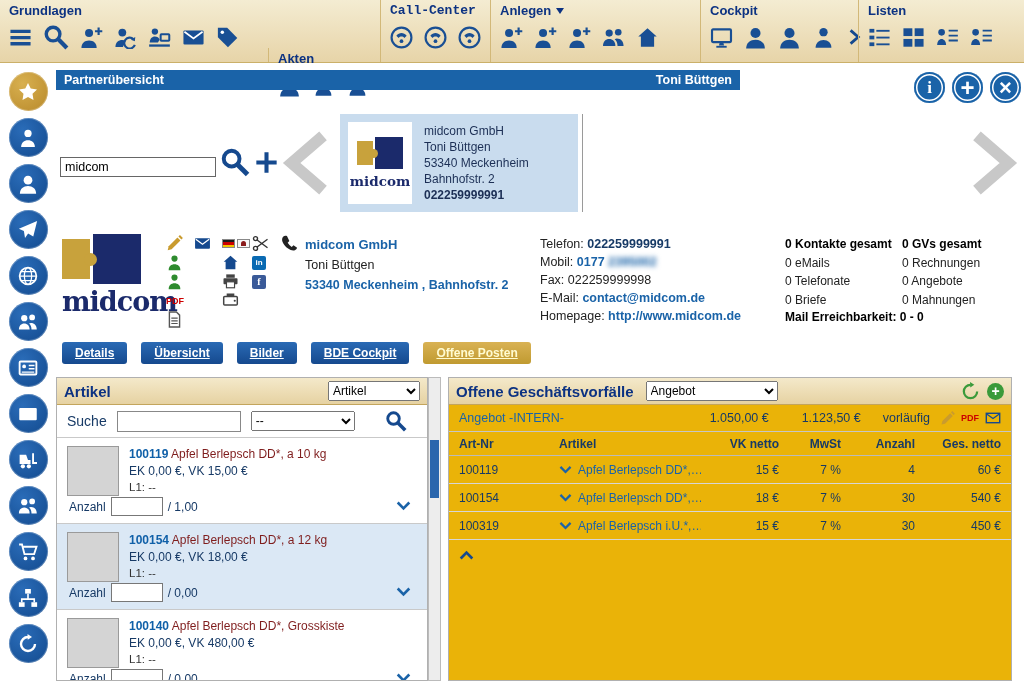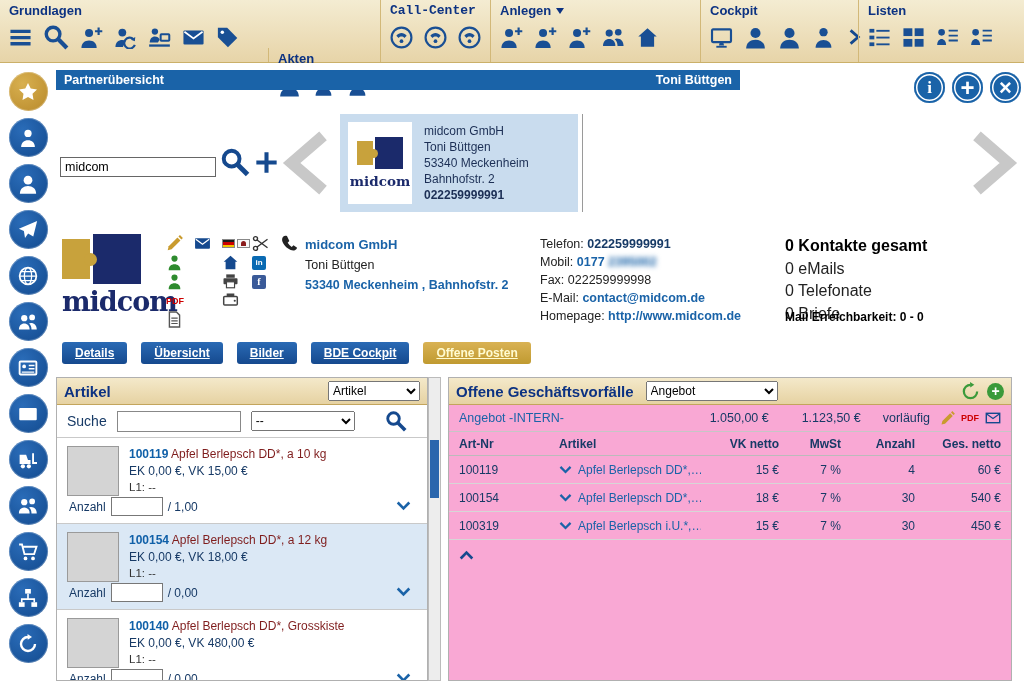--- a/index.html
+++ b/index.html
@@ -73,21 +73,21 @@
   #d-contact{font-size:12.5px;color:#222;margin-bottom:6px;}
   #d-address{font-weight:bold;color:#1a63a8;font-size:12.5px;cursor:pointer;}
   #comm-lines{position:absolute;left:540px;top:237px;width:242px;}
   .comm-line{font-size:12.5px;margin-bottom:4px;color:#222;white-space:nowrap;}
   .comm-value.bold{font-weight:bold;color:#173a66;}
   .comm-value.link{font-weight:bold;color:#1a63a8;cursor:pointer;}
   .comm-value.plain{color:#222;}
   .blurred{filter:blur(2.5px);}
   #stats-left{position:absolute;left:785px;top:237px;width:115px;}
   #stats-right{position:absolute;left:902px;top:237px;width:115px;}
-  .stat-line{font-size:16px;color:#222;margin-bottom:4.5px;white-space:nowrap;}
+  .stat-line{font-size:12px;color:#222;margin-bottom:4.5px;white-space:nowrap;}
   .stat-line.bold{font-weight:bold;color:#000;}
   #mail-reach{position:absolute;left:785px;top:310px;width:225px;font-size:12px;font-weight:bold;color:#000;white-space:nowrap;}
 
   
   #tabs{position:absolute;left:62px;top:342px;display:flex;gap:14px;}
   .tab{height:22px;line-height:22px;padding:0 13px;background:linear-gradient(#2a6ab5,#15498e);border-radius:3px;
        color:#fff;font-size:12px;font-weight:bold;text-decoration:underline;cursor:pointer;white-space:nowrap;}
   .tab.active{background:linear-gradient(#d9b254,#c09a30);color:#fffbd0;}
 
   
@@ -116,21 +116,21 @@
   .art-l3{font-size:11.5px;color:#333;margin-top:3px;}
   .art-anzahl{position:absolute;left:12px;bottom:7px;display:flex;align-items:center;gap:5px;font-size:12px;color:#173a66;}
   .az-input{width:46px;height:15px;border:1px solid #777;font-size:11px;font-family:inherit;}
   .art-chev{position:absolute;right:16px;bottom:10px;cursor:pointer;}
 
   #art-scrollbar{position:absolute;left:428px;top:377px;width:13px;height:304px;background:#ededed;
                  border:1px solid #bbb;box-sizing:border-box;cursor:pointer;}
   .sb-thumb{position:relative;top:62px;left:1px;width:9px;height:58px;background:#2a66ad;}
 
   #gv-panel{position:absolute;left:448px;top:377px;width:564px;height:304px;border:1px solid #b0b0b0;
-            box-sizing:border-box;background:#f9a8d4;overflow:hidden;}
+            box-sizing:border-box;background:#eab308;overflow:hidden;}
   #gv-panel .panel-header .panel-title{margin-right:12px;}
   #gv-type{width:132px;}
   .gv-header-icons{margin-left:auto;display:flex;gap:7px;align-items:center;}
   .gv-header-icons>*{cursor:pointer;}
   .gv-summary{display:flex;align-items:center;padding:5px 10px;border-bottom:1px solid #c6c6c6;font-size:12.5px;}
   .gv-sum-label{color:#1a63a8;flex:1;cursor:pointer;}
   .gv-sum-netto,.gv-sum-brutto{width:92px;text-align:right;color:#173a66;}
   .gv-sum-status{margin-left:22px;color:#173a66;}
   .gv-sum-icons{margin-left:10px;display:flex;gap:6px;align-items:center;}
   .gv-sum-icons>*{cursor:pointer;}
@@ -639,20 +639,26 @@
       <div class="comm-line"><span class="comm-label">Fax: </span><span class="comm-value plain">022259999998</span></div>
       <div class="comm-line"><span class="comm-label">E-Mail: </span><span class="comm-value link">contact@midcom.de</span></div>
       <div class="comm-line"><span class="comm-label">Homepage: </span><span class="comm-value link">http://www.midcom.de</span></div>
     </div>
   <div id="stats-left">
       <div class="stat-line bold">0 Kontakte gesamt</div>
       <div class="stat-line">0 eMails</div>
       <div class="stat-line">0 Telefonate</div>
       <div class="stat-line">0 Briefe</div>
     </div>
+  <div id="stats-right">
+      <div class="stat-line bold">0 GVs gesamt</div>
+      <div class="stat-line">0 Rechnungen</div>
+      <div class="stat-line">0 Angebote</div>
+      <div class="stat-line">0 Mahnungen</div>
+    </div>
   <div id="mail-reach">
     <span>Mail Erreichbarkeit:</span>
     <span>0 - 0</span>
   </div>
 
   <div id="tabs">
       <div class="tab">Details</div>
       <div class="tab">Übersicht</div>
       <div class="tab">Bilder</div>
       <div class="tab">BDE Cockpit</div>

